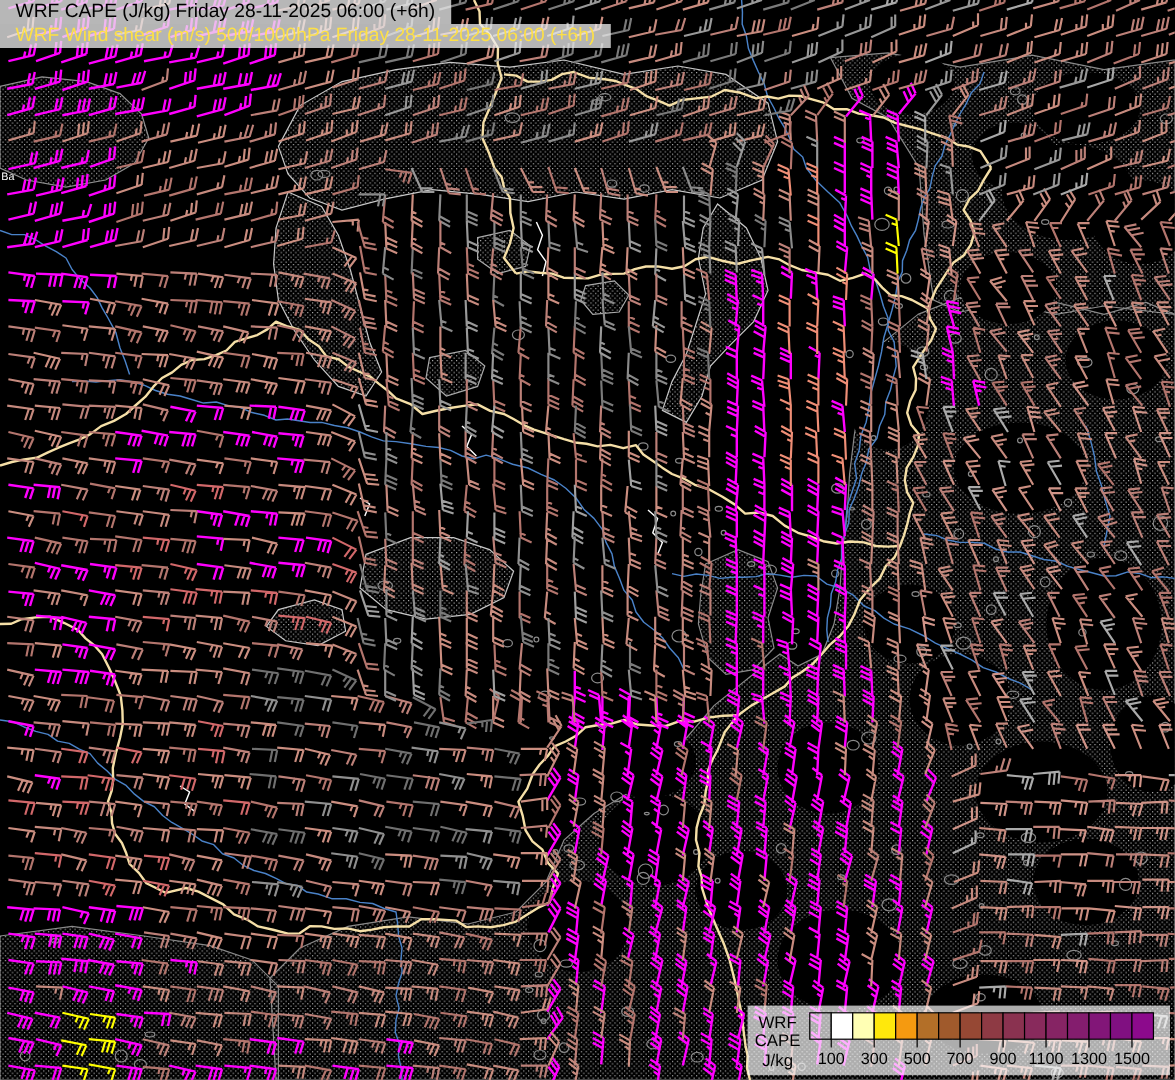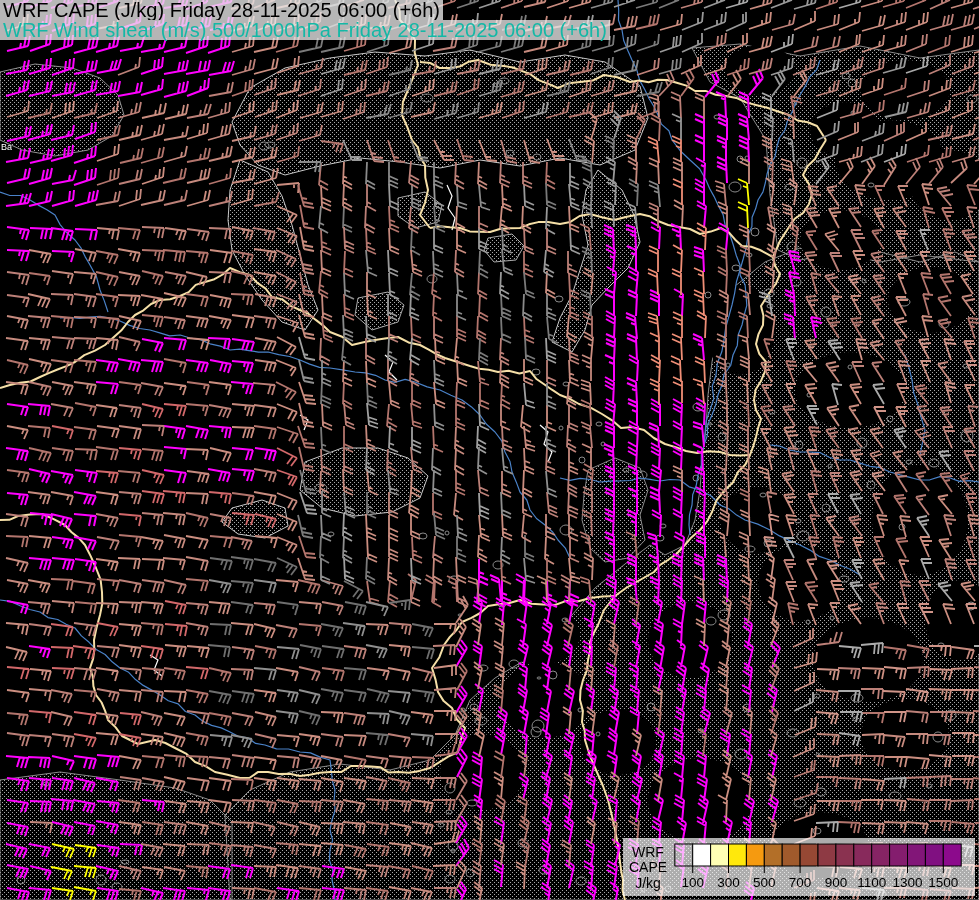--- a/index.html
+++ b/index.html
@@ -1,14 +1,14 @@
 <!DOCTYPE html>
 <html><head><meta charset="utf-8"><style>
 html,body{margin:0;padding:0;background:#000;width:979px;height:900px;overflow:hidden}
-.tt{position:absolute;font-family:"Liberation Sans",sans-serif;font-size:20px;line-height:20px;white-space:nowrap;padding:0 3px}
+.tt{position:absolute;font-family:"Liberation Sans",sans-serif;font-size:16px;line-height:20px;white-space:nowrap;padding:0 13px}
 </style></head><body>
 <svg width="979" height="900" style="position:absolute;left:0;top:0">
 <defs>
 <pattern id="dots" width="4" height="4" patternUnits="userSpaceOnUse">
 <rect x="0" y="0" width="1" height="1" fill="#a8a8a8"></rect>
 <rect x="2" y="2" width="1" height="1" fill="#a8a8a8"></rect>
 </pattern>
 </defs>
 <rect width="979" height="900" fill="#000"></rect>
 <path d="M0 72 L35 64 L72 68 L100 78 L118 95 L124 115 L112 136 L88 150 L55 156 L22 150 L0 140 Z" fill="url(#dots)" stroke="#909090" stroke-width="1"></path>
@@ -212,21 +212,21 @@
 <path d="M749 205L747 183M747 183l-9 -4M748 188l-5 -2M748 228L747 206M747 206l-9 -4M747 211l-9 -4M52 844L74 849M74 849l-4 9M70 848l-4 9M65 847l-2 5M75 845L96 848M96 848l-3 9M92 848l-3 9M88 847l-2 5M51 867L72 871M72 871l-4 9M68 870l-4 9M74 866L96 868M96 868l-3 10M92 867l-3 10M88 867l-3 10M52 888L73 891M73 891l-3 9M69 891l-2 5M74 887L96 891M96 891l-3 9M92 890l-2 5" stroke="#ffff00" stroke-width="1.8" fill="none"></path>
 <path d="M771 206L774 184M774 184l-8 -6M774 188l-4 -3M794 205L797 184M797 184l-8 -5M797 188l-8 -5M793 229L791 207M791 207l-9 -3M792 211l-9 -3M792 215l-9 -3M772 251L775 229M775 229l-8 -5M775 233l-8 -5M930 272L920 252M920 252l10 -0M922 256l5 -0M861 294L848 277M848 277l10 -2M851 280l10 -2M853 283l5 -1M907 338L894 320M894 320l10 -2M897 323l10 -2M862 360L856 339M856 339l10 1M857 343l10 1M858 347l10 1M929 359L919 340M919 340l10 -1M921 344l10 -1M923 347l5 -0M951 360L944 339M944 339l10 1M946 343l10 1M817 382L803 365M803 365l10 -2M806 368l10 -2M930 382L921 361M921 361l10 0M923 365l5 0M975 381L966 361M966 361l10 0M967 365l10 0M795 404L786 384M786 384l10 0M788 388l5 0M951 403L945 382M945 382l10 2M946 386l10 2M947 390l5 1M839 426L827 408M827 408l10 -2M829 411l10 -2M831 415l5 -1M884 426L874 407M874 407l10 -0M876 411l10 -0M862 470L851 451M851 451l10 -1M853 455l10 -1M855 459l5 -0M885 491L872 474M872 474l10 -2M874 477l10 -2M772 535L769 514M769 514l10 3M769 518l10 3M839 536L826 518M826 518l10 -2M829 521l5 -1M772 557L764 537M764 537l10 1M766 541l10 1M767 545l10 1M771 580L774 558M774 558l-8 -5M773 562l-4 -3M839 581L827 562M827 562l10 -1M829 566l10 -1M832 569l5 -1M772 624L777 603M777 603l-8 -6M776 607l-8 -6M861 624L848 606M848 606l10 -2M851 610l10 -2M906 624L897 604M897 604l10 0M899 608l10 0M929 624L919 604M919 604l10 -0M921 608l10 -0M923 612l10 -0M974 624L966 604M966 604l10 0M967 608l10 0M929 646L951 646M951 646l-1 10M946 646l-1 10M942 646l-1 5M817 669L839 670M839 670l-2 10M835 670l-2 10M831 670l-1 5M884 667L906 669M906 669l-2 10M902 669l-2 10M897 668l-1 5M930 669L952 670M952 670l-3 10M947 670l-3 10M943 670l-1 5M951 669L973 668M973 668l-1 10M969 668l-1 10M794 691L814 682M814 682l0 -10M810 683l0 -10M883 691L905 692M905 692l-3 10M901 692l-1 5M906 689L928 692M928 692l-3 10M924 691l-3 10M920 691l-3 10M951 690L973 690M973 690l-2 10M969 690l-2 10M965 690l-1 5M973 690L995 691M995 691l-3 10M991 691l-1 5M816 712L838 714M838 714l-3 10M834 714l-3 10M830 713l-1 5M884 712L906 712M906 712l-2 10M902 712l-2 10M952 733L974 733M974 733l-1 10M969 733l-1 10M965 733l-1 5M929 755L951 757M951 757l-2 10M947 757l-2 10M952 756L974 756M974 756l-2 10M970 756l-2 10M966 756l-1 5M884 800L906 801M906 801l-2 10M902 801l-2 10M898 801l-1 5M794 844L815 836M815 836l1 -10M811 838l1 -10M816 844L838 845M838 845l-2 10M834 844l-2 10M830 844l-2 10M793 866L813 857M813 857l0 -10M809 859l0 -10M862 866L884 867M884 867l-2 10M879 867l-2 10M875 867l-1 5M952 865L974 865M974 865l-2 10M970 865l-1 5M817 888L839 891M839 891l-3 10M835 890l-3 10M830 890l-1 5M839 910L861 912M861 912l-3 10M857 912l-3 10M852 911l-1 5" stroke="#d09488" stroke-width="1.8" fill="none"></path>
 <path d="M928 250L920 230M920 230l10 0M921 234l5 0M772 316L769 295M769 295l-10 -3M769 299l-10 -3M770 303l-5 -2M794 360L786 339M786 339l10 0M787 343l10 0M789 347l5 0M840 360L828 341M828 341l10 -1M831 344l10 -1M833 348l10 -1M838 405L832 384M832 384l10 1M833 388l5 1M884 404L873 385M873 385l10 -1M875 389l10 -1M817 425L807 406M807 406l10 -0M809 409l10 -0M811 413l5 -0M906 448L894 430M894 430l10 -2M896 433l10 -2M898 437l5 -1M951 471L939 452M939 452l10 -1M941 456l10 -1M838 513L828 494M828 494l10 -0M830 498l10 -0M861 514L850 495M850 495l10 -1M853 499l10 -1M929 536L917 518M917 518l10 -2M919 522l10 -2M922 525l5 -1M794 558L784 538M784 538l10 -0M786 542l10 -0M862 579L852 560M852 560l10 -0M854 563l10 -0M856 567l5 -0M929 579L921 559M921 559l10 0M922 563l10 0M862 602L850 583M850 583l10 -1M853 586l10 -1M952 601L938 584M938 584l10 -2M941 587l10 -2M943 591l5 -1M839 646L861 648M861 648l-3 10M857 648l-3 10M853 648l-1 5M861 645L883 643M883 643l-1 10M879 644l-1 10M875 644l-1 10M974 646L996 646M996 646l-2 10M992 646l-1 5M838 691L860 691M860 691l-2 10M856 691l-2 10M794 711L813 702M813 702l-0 -10M810 703l-0 -5M840 712L862 712M862 712l-2 10M858 712l-2 10M853 712l-1 5M839 733L860 736M860 736l-3 10M856 735l-3 10M884 779L906 778M906 778l-2 10M902 778l-2 10M816 823L838 822M838 822l-1 10M834 822l-1 10M829 822l-1 5M951 845L973 847M973 847l-3 10M968 847l-3 10M862 888L884 890M884 890l-3 10M880 890l-3 10" stroke="#aaaaaa" stroke-width="1.8" fill="none"></path>
 <path d="M299 337L305 358M305 358l10 2M303 354l5 1M412 338L410 360M410 360l9 5M411 355l9 5M546 338L547 359M547 359l9 4M547 355l9 4M547 351l9 4M524 383L526 405M526 405l9 3M525 400l9 3M367 403L369 425M369 425l9 3M369 421l9 3M368 417l9 3M479 404L480 426M480 426l9 4M480 422l5 2M390 426L389 448M389 448l9 4M389 443l5 2M412 427L412 449M412 449l9 4M412 444l9 4M412 440l9 4M478 426L477 448M477 448l9 5M477 444l9 5M477 439l9 5M367 448L366 470M366 470l9 5M366 466l9 5M366 462l4 2M300 492L307 513M307 513l10 1M306 509l10 1M304 505l10 1M479 493L480 515M480 515l9 4M480 510l9 4M480 506l9 4M344 514L343 536M343 536l9 5M343 531l9 5M343 527l4 2M344 557L345 579M345 579l9 4M345 575l9 4M345 571l5 2M411 558L412 580M412 580l9 4M412 576l9 4" stroke="#a0a0a0" stroke-width="1.8" fill="none"></path>
 <path d="M389 338L388 359M388 359l9 5M388 355l9 5M388 351l4 2M299 360L304 381M304 381l10 2M303 377l10 2M322 360L322 382M322 382l9 4M322 378l9 4M322 373l4 2M434 360L435 382M435 382l9 4M435 378l9 4M435 374l5 2M547 383L547 405M547 405l9 4M547 401l9 4M547 396l5 2M434 404L435 426M435 426l9 4M435 422l9 4M546 426L547 448M547 448l9 4M547 443l9 4M546 439l5 2M433 448L432 470M432 470l9 5M432 466l9 5M479 447L478 469M478 469l9 5M478 465l4 2M502 448L504 470M504 470l9 4M503 466l5 2M388 470L390 492M390 492l9 3M390 488l9 3M434 470L433 492M433 492l9 4M433 488l9 4M546 471L548 493M548 493l9 4M547 488l9 4M322 491L322 513M322 513l9 4M322 509l5 2M344 492L346 514M346 514l9 4M345 510l9 4M345 506l9 4M501 492L502 514M502 514l9 4M502 510l9 4M321 515L322 537M322 537l9 4M322 533l9 4M457 515L458 537M458 537l9 4M458 532l9 4M458 528l5 2M344 536L343 558M343 558l9 5M343 554l9 5M343 550l4 2M502 537L501 559M501 559l9 5M501 554l9 5M501 550l4 2M321 558L321 580M321 580l9 4M321 576l9 4M524 558L526 580M526 580l9 3M525 575l9 3M209 580L231 584M231 584l-4 9M227 584l-4 9M223 583l-2 5M254 580L276 583M276 583l-3 10M272 582l-3 10M366 602L388 607M388 607l-4 9M384 606l-2 5M343 623L365 626M365 626l-3 10M361 625l-3 10M357 625l-1 5M277 647L299 649M299 649l-3 10M295 649l-3 10M366 645L387 649M387 649l-4 9M383 649l-4 9M379 648l-2 5M254 668L276 670M276 670l-3 10M272 670l-3 10M277 690L298 693M298 693l-3 9M294 693l-3 9M290 692l-2 5M299 690L320 695M320 695l-4 9M316 694l-4 9M388 691L410 693M410 693l-3 10M406 692l-3 10M276 711L298 714M298 714l-3 10M294 713l-3 10M290 713l-1 5M367 713L389 714M389 714l-2 10M385 714l-2 10M381 713l-1 5M389 711L410 716M410 716l-4 9M406 715l-4 9M402 714l-2 5M210 735L232 737M232 737l-3 10M227 736l-3 10M223 736l-1 5M231 735L252 739M252 739l-4 9M248 738l-4 9M244 737l-2 5M411 734L433 736M433 736l-2 10M429 735l-2 10M424 735l-1 5" stroke="#8f8f8f" stroke-width="1.8" fill="none"></path>
 <path d="M142 404L163 409M163 409l-4 9M159 408l-4 9M155 407l-2 5M164 404L186 406M186 406l-3 10M182 406l-3 10M178 405l-1 5M52 426L73 430M73 430l-3 9M69 429l-2 5M119 448L141 450M141 450l-3 10M137 449l-3 10M132 449l-1 5M277 448L297 458M297 458l-6 8M293 456l-6 8M96 471L118 473M118 473l-3 10M114 473l-3 10M110 472l-1 5M142 470L164 475M164 475l-4 9M160 474l-4 9M156 473l-2 5M277 470L297 477M297 477l-5 9M294 476l-5 9M290 475l-2 4M142 491L164 494M164 494l-3 10M160 493l-3 10M156 493l-3 10M163 491L185 493M185 493l-2 10M181 493l-2 10M177 492l-1 5M209 492L231 494M231 494l-2 10M227 493l-2 10M222 493l-1 5M119 514L141 516M141 516l-2 10M137 515l-1 5M232 513L254 515M254 515l-3 10M249 515l-3 10M245 514l-1 5M255 514L276 519M276 519l-4 9M272 518l-4 9M268 517l-2 5M165 601L186 605M186 605l-3 9M182 605l-3 9M178 604l-2 5M51 624L73 627M73 627l-3 9M69 627l-3 9M97 623L118 627M118 627l-4 9M114 627l-4 9M165 624L187 626M187 626l-2 10M182 626l-2 10M178 626l-1 5M51 647L73 648M73 648l-2 10M69 648l-2 10M73 646L95 649M95 649l-3 10M91 649l-3 10M87 648l-2 5M141 646L163 649M163 649l-3 10M159 648l-3 10M154 648l-3 10M7 667L29 669M29 669l-3 10M24 669l-3 10M52 668L74 669M74 669l-3 10M70 669l-3 10M65 669l-1 5M186 667L208 669M208 669l-3 10M204 669l-3 10M29 711L51 713M51 713l-2 10M47 713l-1 5M74 712L96 715M96 715l-3 10M92 714l-3 10M120 713L141 715M141 715l-3 10M137 715l-3 10M133 714l-1 5M74 734L96 738M96 738l-4 9M92 737l-4 9M88 736l-2 5M119 734L141 738M141 738l-4 9M137 737l-4 9M133 736l-2 5" stroke="#d2686a" stroke-width="1.8" fill="none"></path>
 <path d="M210 558L232 561M232 561l-3 9M227 561l-3 9M223 560l-2 5M231 557L253 560M253 560l-3 10M249 559l-3 10M245 559l-1 5M254 559L276 563M276 563l-4 9M272 562l-4 9M277 558L297 567M297 567l-6 8M293 565l-6 8M289 564l-3 4M231 581L253 583M253 583l-3 10M249 583l-3 10M244 582l-1 5M344 581L363 591M363 591l-6 8M359 589l-6 8M231 602L253 605M253 605l-3 9M249 604l-3 9M277 602L298 605M298 605l-3 10M294 604l-1 5M345 602L366 606M366 606l-3 9M362 605l-3 9M358 604l-3 9M389 603L410 600M410 600l-1 10M406 600l-1 10M402 601l-0 5M210 624L231 625M231 625l-2 10M227 625l-2 10M321 624L343 628M343 628l-4 9M339 627l-4 9M335 626l-2 5M412 624L433 628M433 628l-4 9M429 627l-4 9M425 626l-2 5M208 645L230 647M230 647l-2 10M226 647l-2 10M300 645L321 649M321 649l-3 9M317 648l-3 9M313 648l-2 5M322 646L344 649M344 649l-3 9M340 649l-3 9M412 647L434 649M434 649l-3 10M430 649l-3 10M344 668L366 670M366 670l-3 10M362 670l-3 10M209 691L231 695M231 695l-4 9M227 694l-4 9M223 693l-4 9M232 691L254 694M254 694l-3 9M249 694l-3 9M245 693l-3 9M321 689L343 693M343 693l-3 9M338 692l-3 9M334 692l-2 5M344 690L366 693M366 693l-3 9M362 692l-3 9M367 689L389 694M389 694l-4 9M385 693l-4 9M381 692l-4 9M412 690L434 693M434 693l-3 10M430 692l-3 10M426 692l-1 5M299 711L320 716M320 716l-4 9M316 715l-4 9M312 714l-2 5M366 733L388 735M388 735l-3 10M383 735l-3 10M379 735l-1 5" stroke="#6f6f6f" stroke-width="1.8" fill="none"></path>
 <text x="1" y="150" font-size="9" fill="#fff" font-family="Liberation Sans, sans-serif">Ba</text>
 </svg>
 <div class="tt" style="left:0;top:0;background:rgba(235,235,235,0.78);color:#000">WRF CAPE (J/kg) Friday 28-11-2025 06:00 (+6h)</div>
-<div class="tt" style="left:0;top:20px;background:rgba(235,235,235,0.77);color:#14b8a6">WRF Wind shear (m/s) 500/1000hPa Friday 28-11-2025 06:00 (+6h)</div>
+<div class="tt" style="left:0;top:20px;background:rgba(235,235,235,0.77);color:#fde047">WRF Wind shear (m/s) 500/1000hPa Friday 28-11-2025 06:00 (+6h)</div>
 <div style="position:absolute;left:623px;top:838px;width:352px;height:58px;background:rgba(255,255,255,0.68)"></div>
 <svg style="position:absolute;left:0;top:0" width="979" height="900">
 <rect x="674.8" y="844" width="17.9" height="22" fill="none" stroke="#000" stroke-width="1"></rect>
     <rect x="692.7" y="844" width="17.9" height="22" fill="#ffffff"></rect>
     <rect x="692.7" y="844" width="17.9" height="22" fill="none" stroke="#000" stroke-width="1"></rect>
     <rect x="710.6" y="844" width="17.9" height="22" fill="#ffffb4"></rect>
     <rect x="710.6" y="844" width="17.9" height="22" fill="none" stroke="#000" stroke-width="1"></rect>
     <rect x="728.5" y="844" width="17.9" height="22" fill="#ffe80c"></rect>
     <rect x="728.5" y="844" width="17.9" height="22" fill="none" stroke="#000" stroke-width="1"></rect>
     <rect x="746.4" y="844" width="17.9" height="22" fill="#f59a10"></rect>

